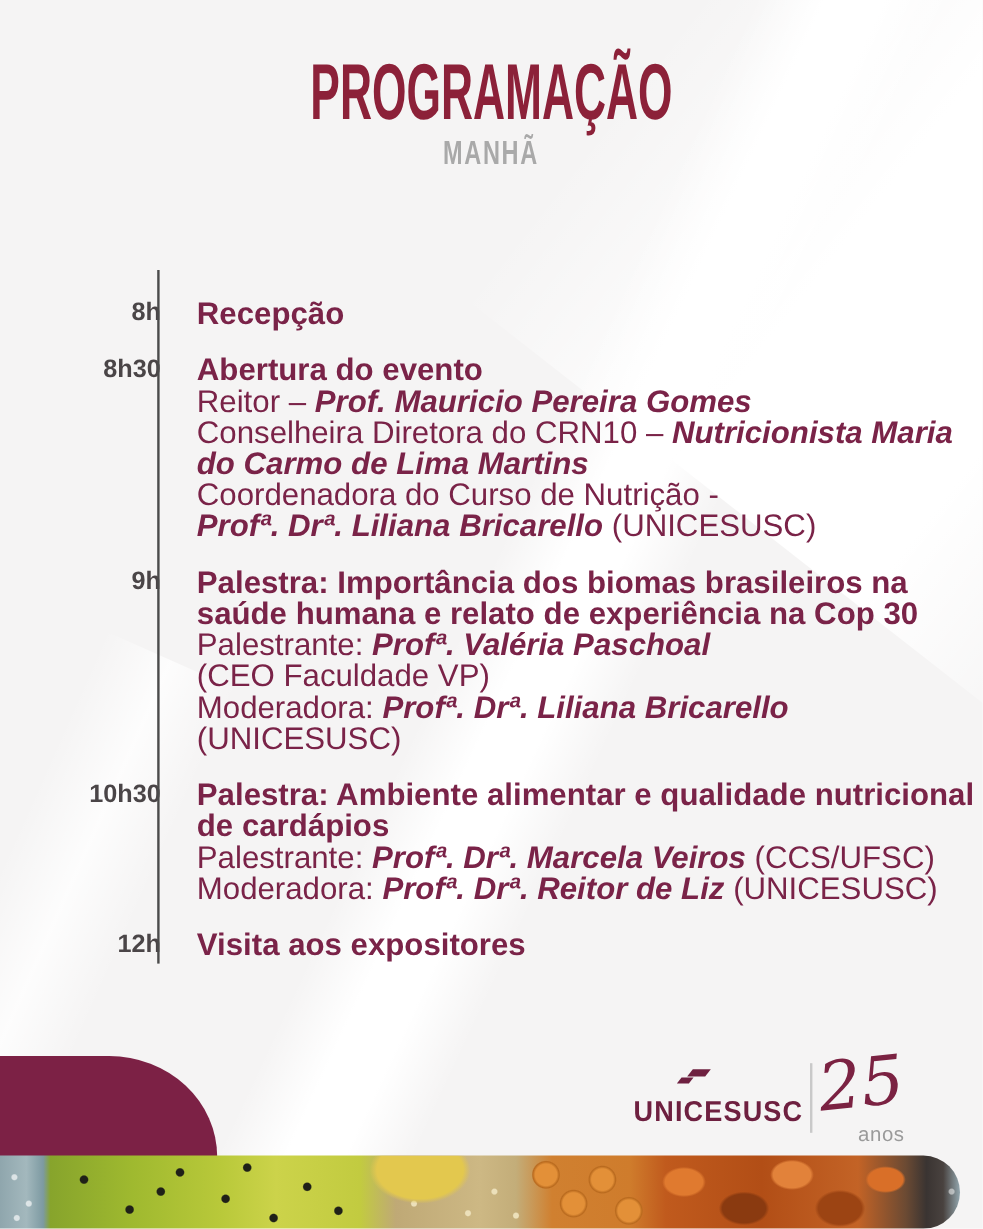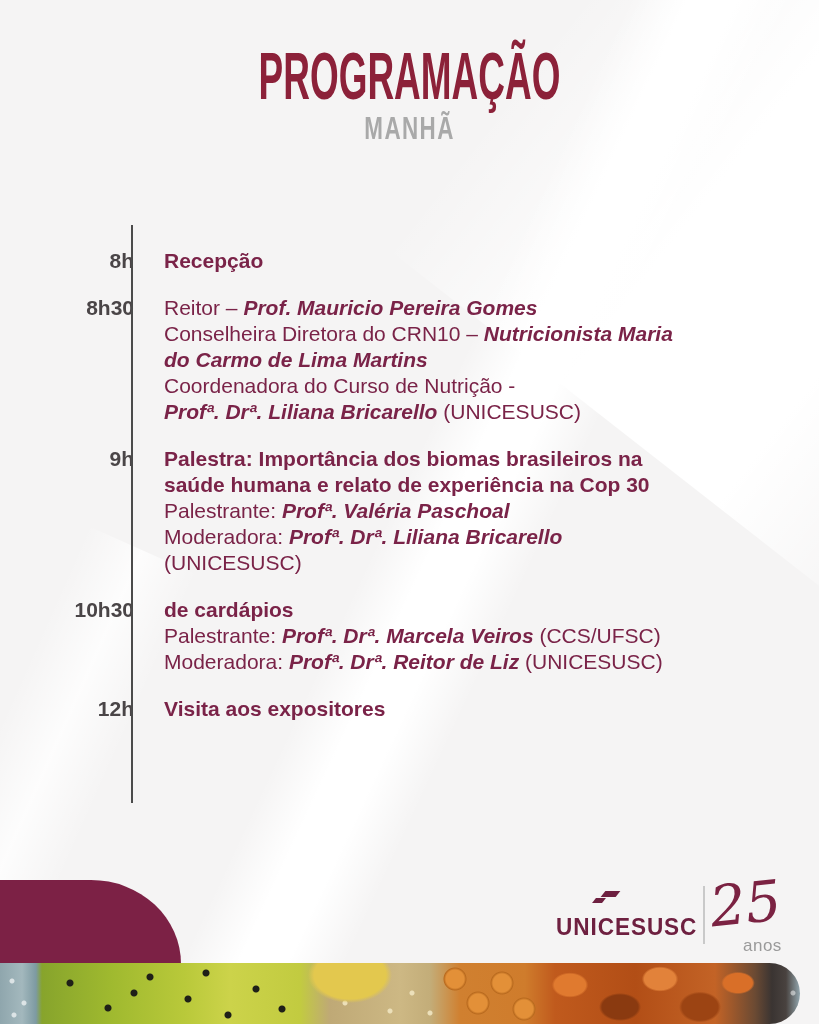--- a/index.html
+++ b/index.html
@@ -33,46 +33,46 @@
   
   .title{
     position:absolute;top:46px;left:0;width:100%;
     text-align:center;color:#8c2139;font-weight:700;
     font-size:66px;line-height:60px;letter-spacing:0px;white-space:nowrap;
   }
   .title-inner{display:inline-block;transform:scaleX(0.56);transform-origin:center;}
   .subtitle{
     position:absolute;top:108px;left:0;width:100%;
     text-align:center;color:#a9a9a9;font-weight:700;
-    font-size:32px;line-height:40px;white-space:nowrap;
+    font-size:28px;line-height:40px;white-space:nowrap;
   }
   .subtitle-inner{display:inline-block;transform:scaleX(0.7);transform-origin:center;letter-spacing:2px;}
 
   
   .schedule{position:absolute;top:248px;left:0;width:100%;padding-left:16px;}
   .vline{
     position:absolute;left:131px;top:-23px;height:578px;width:2px;
     background:#4b4b4b;
   }
   .row{display:flex;margin-bottom:21px;}
   .time{
     width:118px;flex:0 0 118px;text-align:right;
     color:#4a4547;font-weight:700;font-size:21px;line-height:26px;
   }
   .content{
     margin-left:30px;max-width:590px;
-    color:#7a2348;font-size:21px;line-height:26px;
+    color:#7a2348;font-size:26px;line-height:26px;
   }
   .line{white-space:nowrap;}
   .seg-r{font-weight:400;font-style:normal;}
   .seg-b{font-weight:700;font-style:normal;}
   .seg-bi{font-weight:700;font-style:italic;}
 
   
-  .logo{position:absolute;left:544px;top:880px;width:240px;height:80px;}
+  .logo{position:absolute;left:516px;top:880px;width:240px;height:80px;}
   .logo-text{
     position:absolute;left:12px;top:33px;
     color:#6e2040;font-weight:700;font-size:24px;letter-spacing:1px;white-space:nowrap;
     transform:scaleX(0.94);transform-origin:left center;
   }
   .logo-mark{position:absolute;left:48px;top:10px;width:36px;height:16px;}
   .logo-mark span{position:absolute;background:#6e2040;transform:skewX(-38deg);}
   .logo-mark .s1{left:2px;top:8px;width:10px;height:5px;}
   .logo-mark .s2{left:11px;top:1px;width:15px;height:6px;}
   .logo-divider{
@@ -168,40 +168,43 @@
 
   <div class="row">
         <div class="time">8h</div>
         <div class="content">
           <div class="line"><span class="seg-b">Recepção</span></div>
         </div>
       </div>
       <div class="row">
         <div class="time">8h30</div>
         <div class="content">
+          <div class="line"><span class="seg-b">Abertura do evento</span></div>
           <div class="line"><span class="seg-r">Reitor – </span><span class="seg-bi">Prof. Mauricio Pereira Gomes</span></div>
           <div class="line"><span class="seg-r">Conselheira Diretora do CRN10 – </span><span class="seg-bi">Nutricionista Maria</span></div>
           <div class="line"><span class="seg-bi">do Carmo de Lima Martins</span></div>
           <div class="line"><span class="seg-r">Coordenadora do Curso de Nutrição -</span></div>
           <div class="line"><span class="seg-bi">Profª. Drª. Liliana Bricarello</span><span class="seg-r"> (UNICESUSC)</span></div>
         </div>
       </div>
       <div class="row">
         <div class="time">9h</div>
         <div class="content">
           <div class="line"><span class="seg-b">Palestra: Importância dos biomas brasileiros na</span></div>
           <div class="line"><span class="seg-b">saúde humana e relato de experiência na Cop 30</span></div>
           <div class="line"><span class="seg-r">Palestrante: </span><span class="seg-bi">Profª. Valéria Paschoal</span></div>
+          <div class="line"><span class="seg-r">(CEO Faculdade VP)</span></div>
           <div class="line"><span class="seg-r">Moderadora: </span><span class="seg-bi">Profª. Drª. Liliana Bricarello</span></div>
           <div class="line"><span class="seg-r">(UNICESUSC)</span></div>
         </div>
       </div>
       <div class="row">
         <div class="time">10h30</div>
         <div class="content">
+          <div class="line"><span class="seg-b">Palestra: Ambiente alimentar e qualidade nutricional</span></div>
           <div class="line"><span class="seg-b">de cardápios</span></div>
           <div class="line"><span class="seg-r">Palestrante: </span><span class="seg-bi">Profª. Drª. Marcela Veiros</span><span class="seg-r"> (CCS/UFSC)</span></div>
           <div class="line"><span class="seg-r">Moderadora: </span><span class="seg-bi">Profª. Drª. Reitor de Liz</span><span class="seg-r"> (UNICESUSC)</span></div>
         </div>
       </div>
       <div class="row">
         <div class="time">12h</div>
         <div class="content">
           <div class="line"><span class="seg-b">Visita aos expositores</span></div>
         </div>

